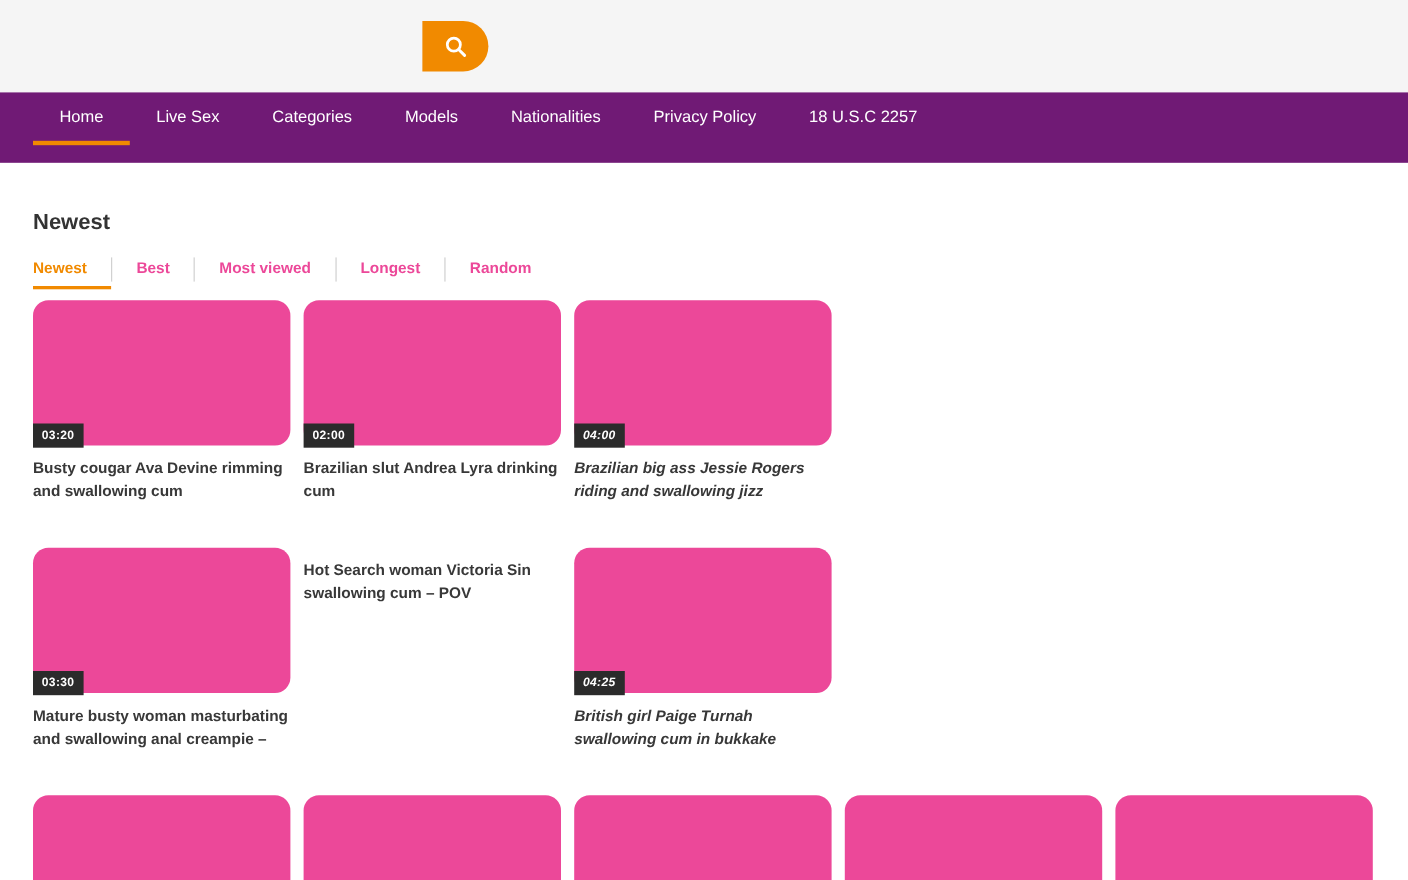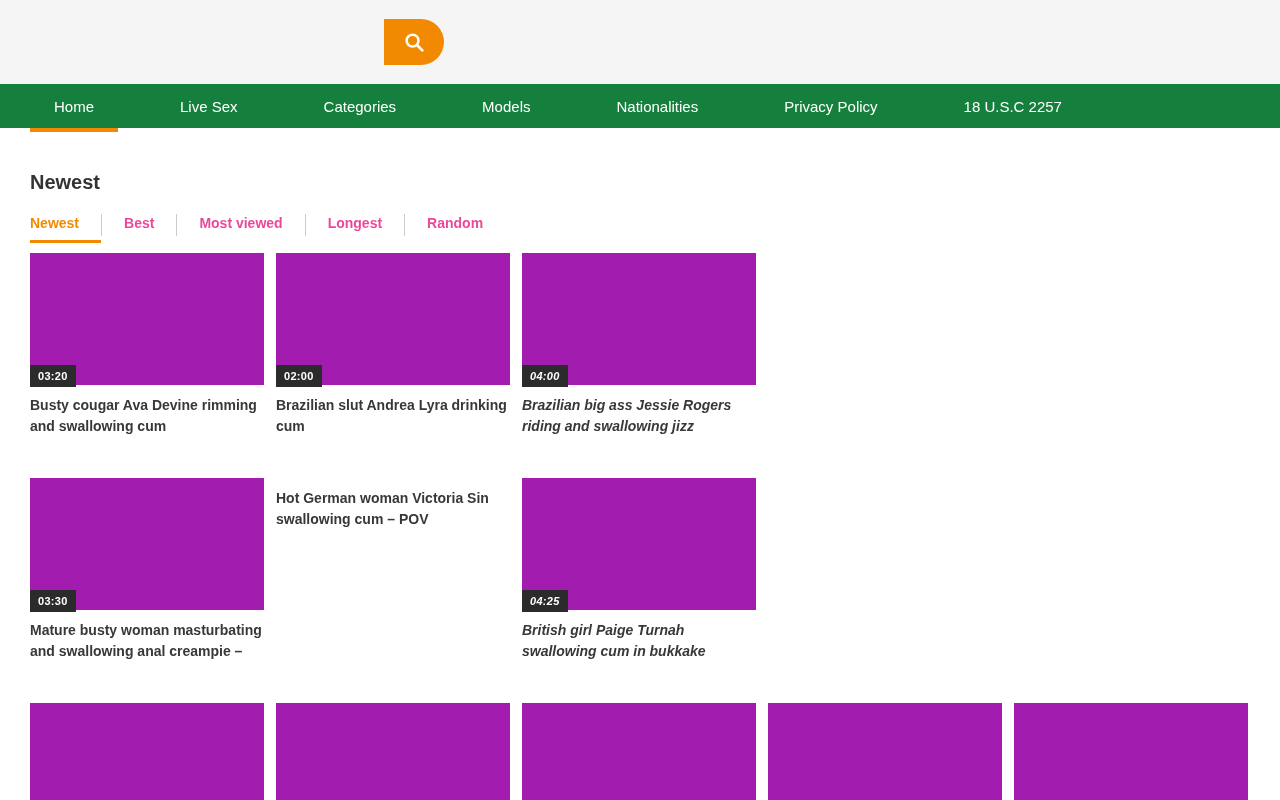--- a/index.html
+++ b/index.html
@@ -35,25 +35,24 @@
   .search-button {
     width: 60px; height: 46px;
     border: none; cursor: pointer;
     background: #f18a00;
     border-radius: 0 23px 23px 0;
     display: flex; align-items: center; justify-content: center;
   }
 
   
   .navbar {
-    width: 100%; height: 44px;
-    background: #15803d;
+    width: 100%; height: 64px;
+    background: #701a75;
     display: flex;
     padding-left: 30px;
-    gap: 38px;
   }
   .nav-item {
     height: 48px;
     padding: 0 24px;
     display: flex; align-items: center;
     color: #ffffff;
     font-size: 15px;
     cursor: pointer;
     border-bottom: 4px solid transparent;
   }
@@ -87,23 +86,24 @@
     background: #cccccc;
     margin-bottom: 5px;
   }
 
   
   .video-row { display: flex; margin-top: 10px; }
   .video-card { width: 234px; margin-right: 12px; }
   .video-card:last-child { margin-right: 0; font-style: italic; }
   .thumb {
     width: 234px; height: 132px;
-    background: #a21caf;
+    background: #ec4899;
     position: relative;
     cursor: pointer;
+    border-radius: 14px;
   }
   .duration {
     position: absolute;
     left: 0; bottom: -2px;
     background: #2b2b2b;
     color: #ffffff;
     font-size: 11px; font-weight: bold;
     padding: 5px 8px;
     letter-spacing: .3px;
   }
@@ -185,21 +185,21 @@
   <div class="row-spacer"></div>
 
   <div class="video-row">
     <div class="video-card">
       <div class="thumb">
         <span class="duration">03:30</span>
       </div>
       <a class="video-title">Mature busty woman masturbating and swallowing anal creampie –</a>
     </div>
     <div class="video-card">
-      <a class="video-title">Hot German woman Victoria Sin swallowing cum – POV</a>
+      <a class="video-title">Hot Search woman Victoria Sin swallowing cum – POV</a>
     </div>
     <div class="video-card">
       <div class="thumb">
         <span class="duration">04:25</span>
       </div>
       <a class="video-title">British girl Paige Turnah swallowing cum in bukkake</a>
     </div>
   </div>
 
   <div class="row-spacer"></div>

